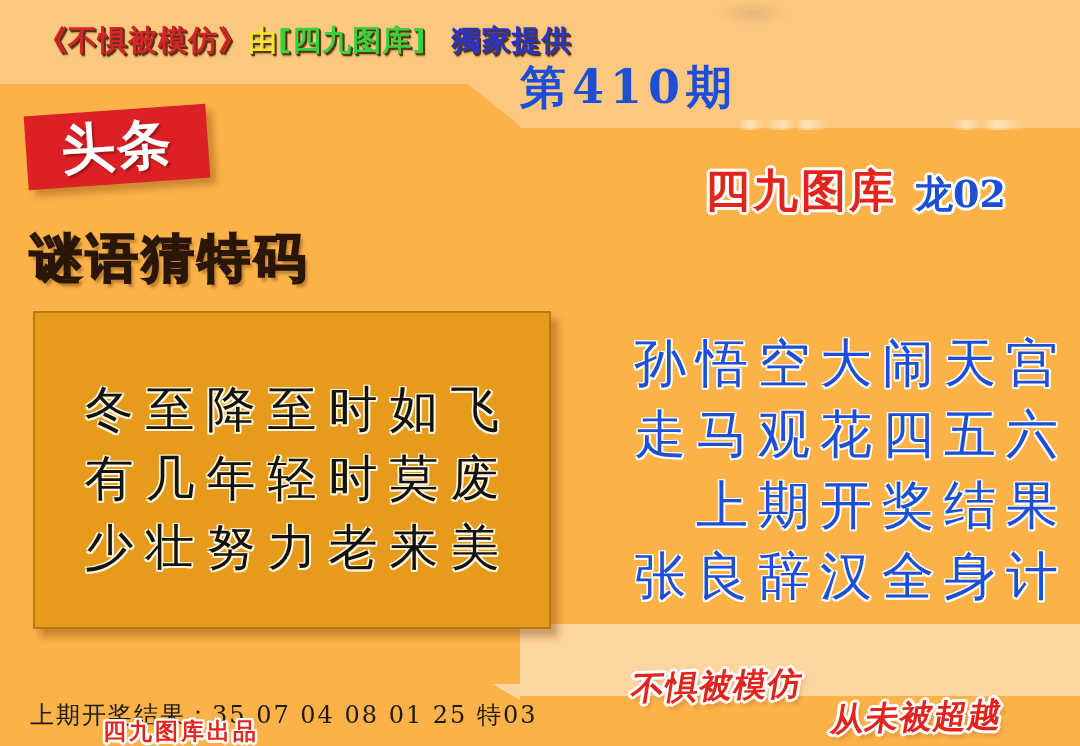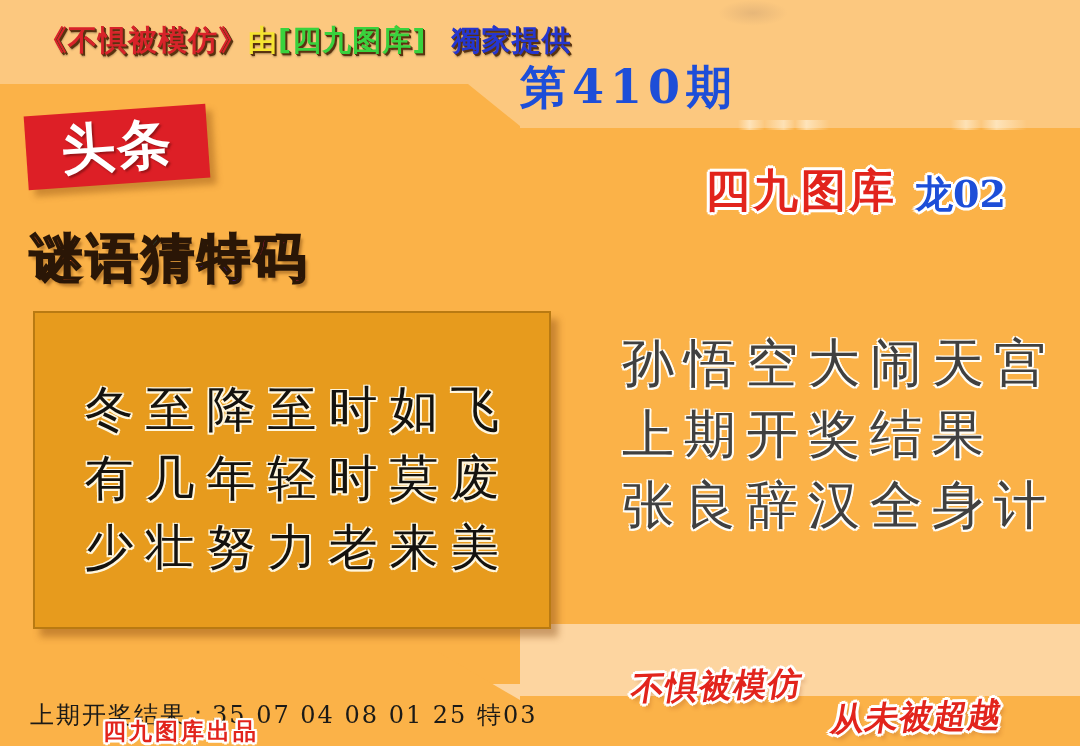--- a/index.html
+++ b/index.html
@@ -152,22 +152,22 @@
     text-shadow:
       -2px -2px 0 #fff, 2px -2px 0 #fff, -2px 2px 0 #fff, 2px 2px 0 #fff,
       0 3px 0 #fff, 3px 0 0 #fff, -3px 0 0 #fff, 0 -3px 0 #fff;
   }
 
   
   .riddle{
     position:absolute;left:612px;top:328px;width:456px;
   }
   .riddle-row{
-    font-size:52px;line-height:71px;color:#404040;font-weight:500;
-    letter-spacing:10px;text-indent:10px;text-align:left;
+    font-size:52px;line-height:71px;color:#1d4ed8;font-weight:500;
+    letter-spacing:10px;text-indent:10px;text-align:right;
     white-space:nowrap;
     font-family:"DejaVu Sans","Liberation Sans",sans-serif;
     text-shadow:
       -1.5px -1.5px 0 #fffdf6, 1.5px -1.5px 0 #fffdf6,
       -1.5px 1.5px 0 #fffdf6, 1.5px 1.5px 0 #fffdf6,
       0 2px 0 #fffdf6, 2px 0 0 #fffdf6;
   }
 
   
   .produced{
@@ -236,20 +236,21 @@
     <div class="poem-row">冬至降至时如飞</div>
     <div class="poem-row">有几年轻时莫废</div>
     <div class="poem-row">少壮努力老来美</div>
   </div>
 
   <div class="brand-right">四九图库</div>
   <div class="brand-code">龙02</div>
 
   <div class="riddle">
     <div class="riddle-row">孙悟空大闹天宫</div>
+    <div class="riddle-row">走马观花四五六</div>
     <div class="riddle-row">上期开奖结果</div>
     <div class="riddle-row">张良辞汉全身计</div>
   </div>
 
   <div class="produced">四九图库出品</div>
   <div class="last-result">上期开奖结果：35 07 04 08 01 25 特03</div>
   <div class="slogan1">不惧被模仿</div>
   <div class="slogan2">从未被超越</div>
 
 </div>

